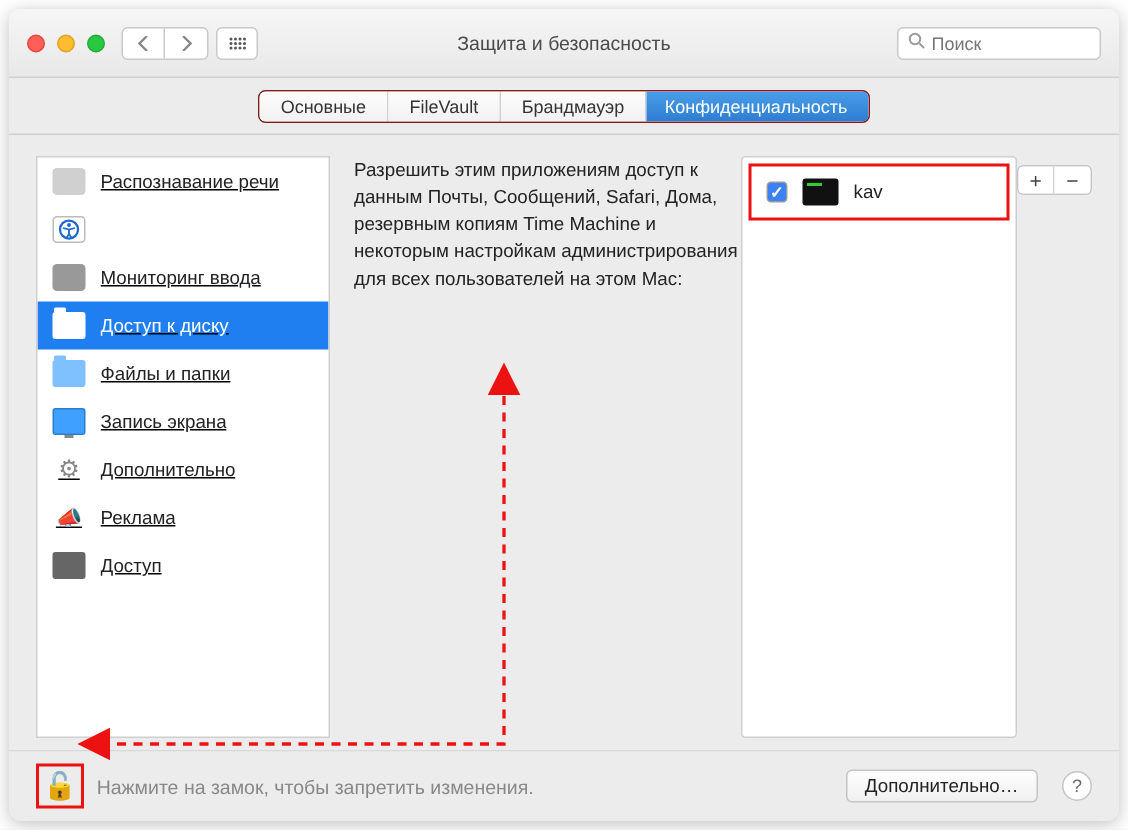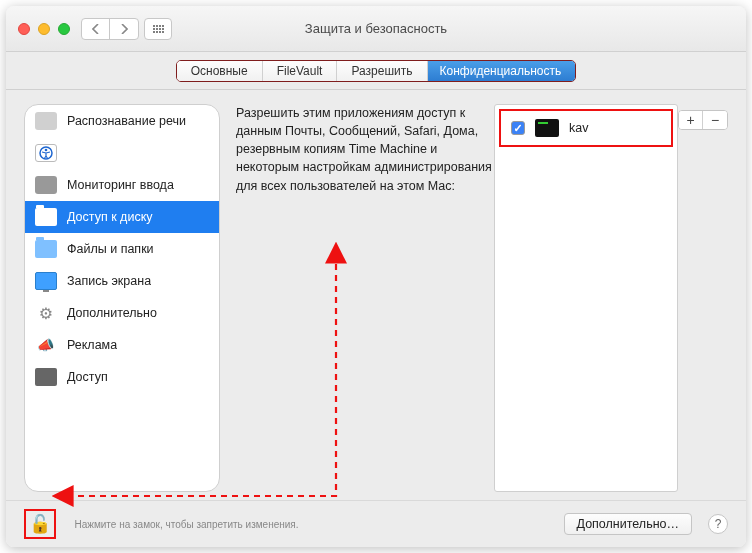--- a/index.html
+++ b/index.html
@@ -120,22 +120,23 @@
     height: calc(100% - 46px - 38px - 46px);
     padding: 14px 18px 8px 18px;
     display: flex;
     gap: 14px;
     border-bottom: 1px solid #d9d9d9;
   }
   .sidebar {
     width: 196px;
     background: #fff;
     border: 1px solid #cfcfcf;
-    border-radius: 14px;
+    border-radius: 0;
     overflow-y: auto;
+    text-decoration: underline;
   }
   .sb-item {
     display: flex;
     align-items: center;
     gap: 10px;
     padding: 7px 10px;
     font-size: 12.5px;
     color: #222;
     white-space: nowrap;
     overflow: hidden;
@@ -225,21 +226,21 @@
     align-items:center;
     padding: 0 18px;
     gap: 8px;
   }
   .lock-frame {
     border: 2px solid #e11;
     padding: 2px 3px;
     display:flex;align-items:center;justify-content:center;
   }
   .lock-icon { font-size:18px; color:#c98b2a;}
-  .footer-text { font-size:10px; color:#888;margin-left:10px;}
+  .footer-text { font-size:13px; color:#888;}
   .adv-btn {
     margin-left:auto;
     border:1px solid #c5c5c5;
     border-radius:4px;
     background:linear-gradient(to bottom,#fdfdfd,#f0f0f0);
     padding: 3px 12px;
     font-size:12.5px;
     color:#222;
     height:22px;
   }
@@ -288,27 +289,36 @@
           <span></span>
           <span></span>
           <span></span>
           <span></span>
           <span></span>
           <span></span>
           <span></span>
         </div>
     </div>
     <div class="win-title">Защита и безопасность</div>
+    <div class="search-wrap">
+      <span class="mag">
+        <svg width="12" height="12" viewBox="0 0 12 12">
+            <circle cx="5" cy="5" r="3.5" fill="none" stroke="#9a9a9a" stroke-width="1.3"></circle>
+            <line x1="8" y1="8" x2="11" y2="11" stroke="#9a9a9a" stroke-width="1.3"></line>
+          </svg>
+      </span>
+      <input class="search-input" placeholder="Поиск" style="">
+    </div>
   </div>
 
   <div class="tabrow">
     <div class="seg">
       <div class="tab">Основные</div>
       <div class="tab">FileVault</div>
-      <div class="tab">Разрешить</div>
+      <div class="tab">Брандмауэр</div>
       <div class="tab active">Конфиденциальность</div>
     </div>
   </div>
 
   <div class="body">
 
     <div class="sidebar">
       <div class="sb-item">
         <span class="sb-icon generic"></span>
         <span class="sb-label">Распознавание речи</span>

